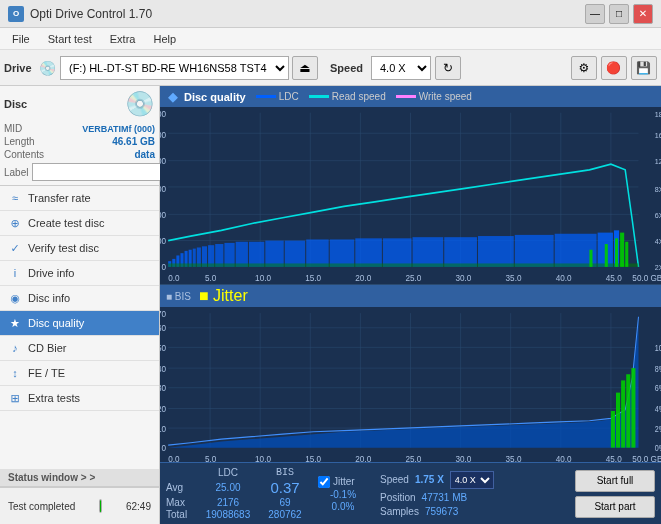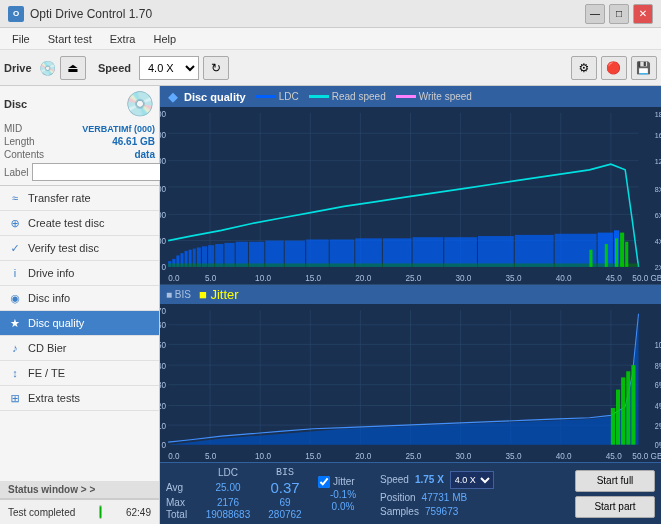--- a/index.html
+++ b/index.html
@@ -48,21 +48,21 @@
     .nav-item { display: flex; align-items: center; gap: 6px; padding: 5px 8px; cursor: pointer; border-bottom: 1px solid #e0e0e0; font-size: 11px; color: #333; }
     .nav-item.active { background: #4080c8; color: white; }
     .nav-item.active .nav-icon { color: white; }
     .nav-icon { width: 14px; height: 14px; display: flex; align-items: center; justify-content: center; font-size: 11px; color: #4080c8; flex-shrink: 0; }
     .nav-item.active .nav-icon { color: white; }
     
     
     .sidebar-section { padding: 3px 8px; background: #e0e0e0; font-size: 10px; font-weight: bold; color: #555; border-bottom: 1px solid #ccc; cursor: pointer; display: flex; align-items: center; justify-content: space-between; }
     
     
-    .status-bar { height: 16px; background: #f0f0f0; border-top: 1px solid #ccc; display: flex; align-items: center; padding: 12px 8px; gap: 24px; }
+    .status-bar { height: 16px; background: #f0f0f0; border-top: 1px solid #ccc; display: flex; align-items: center; padding: 18px 8px; gap: 24px; }
     .progress-bar-container { flex: 1; height: 14px; background: #ddd; border: 1px solid #aaa; border-radius: 2px; overflow: hidden; }
     .progress-bar-fill { height: 100%; background: #00b000; width: 100%; }
     .status-text { font-size: 10px; color: #333; }
     
     
     .content-area { flex: 1; background: #1e3a5a; display: flex; flex-direction: column; overflow: hidden; }
     
     
     .dq-header { background: #3060a0; padding: 3px 8px; display: flex; align-items: center; gap: 6px; }
     .dq-title { color: white; font-size: 11px; font-weight: bold; }
@@ -90,20 +90,21 @@
   <span class="menu-item">File</span>
   <span class="menu-item">Start test</span>
   <span class="menu-item">Extra</span>
   <span class="menu-item">Help</span>
 </div>
 
 <div class="drive-toolbar">
   <span class="toolbar-label">Drive</span>
   <div style="display:flex;align-items:center;gap:3px;">
     <span style="font-size:14px;">💿</span>
+    <select class="drive-select"><option>(F:) HL-DT-ST BD-RE  WH16NS58 TST4</option></select>
     <div class="toolbar-btn">⏏</div>
   </div>
   <span class="speed-label">Speed</span>
   <select class="speed-select">
     <option>4.0 X</option>
     <option>Max</option>
     <option>1.0 X</option>
     <option>2.0 X</option>
     <option>6.0 X</option>
   </select>
@@ -303,21 +304,21 @@
           <rect x="435" y="120" width="3" height="20" fill="#00cc00" opacity="0.9"></rect>
           <rect x="445" y="115" width="3" height="25" fill="#00cc00" opacity="0.9"></rect>
           <rect x="450" y="110" width="4" height="30" fill="#00cc00" opacity="0.9"></rect>
           <rect x="455" y="118" width="3" height="22" fill="#00cc00" opacity="0.9"></rect>
         </svg>
       </div>
 
       <div style="flex:1;position:relative;">
         <div style="background:#3060a0;padding:2px 6px;display:flex;align-items:center;gap:8px;">
           <span style="color:#aac0e0;font-size:10px;">■ BIS</span>
-          <span style="color:#ffff00;font-size:13px;">■ Jitter</span>
+          <span style="color:#ffff00;font-size:16px;">■ Jitter</span>
         </div>
         <svg width="100%" height="calc(100% - 18px)" viewBox="0 0 490 130" preserveAspectRatio="none">
           <rect width="490" height="130" fill="#1a3050"></rect>
 
           <line x1="49" y1="5" x2="49" y2="115" stroke="#2a4a70" stroke-width="0.5"></line>
           <line x1="98" y1="5" x2="98" y2="115" stroke="#2a4a70" stroke-width="0.5"></line>
           <line x1="147" y1="5" x2="147" y2="115" stroke="#2a4a70" stroke-width="0.5"></line>
           <line x1="196" y1="5" x2="196" y2="115" stroke="#2a4a70" stroke-width="0.5"></line>
           <line x1="245" y1="5" x2="245" y2="115" stroke="#2a4a70" stroke-width="0.5"></line>
           <line x1="294" y1="5" x2="294" y2="115" stroke="#2a4a70" stroke-width="0.5"></line>

